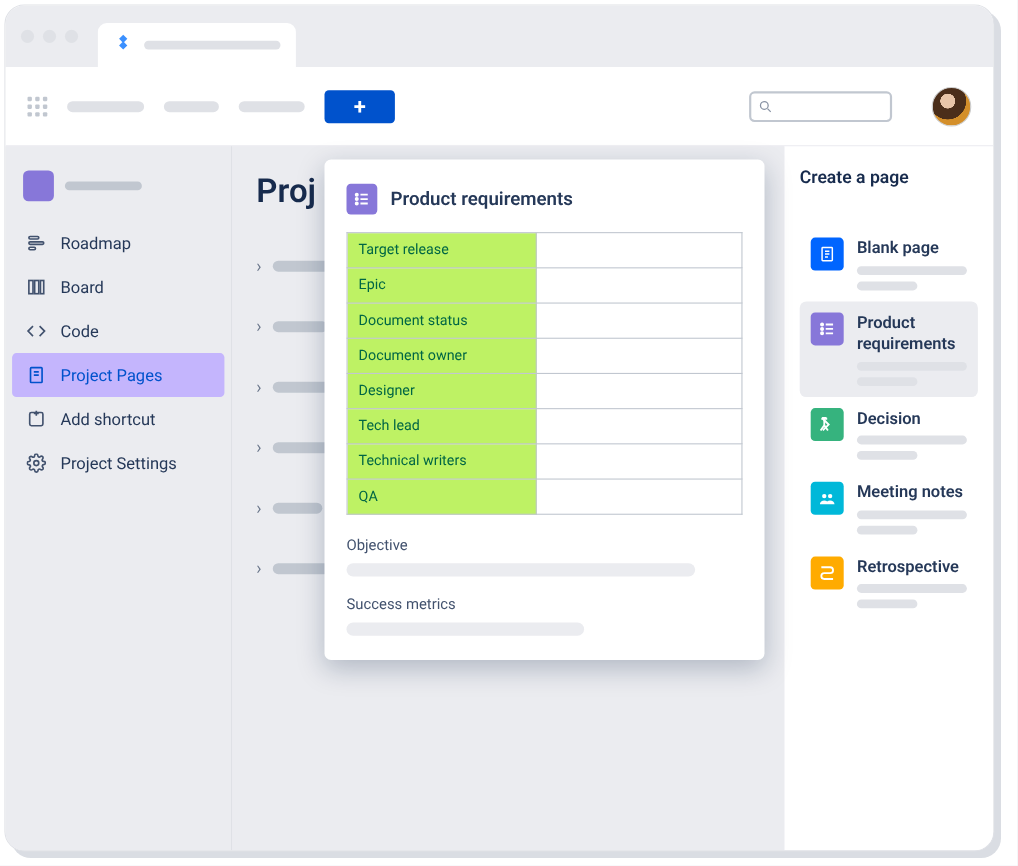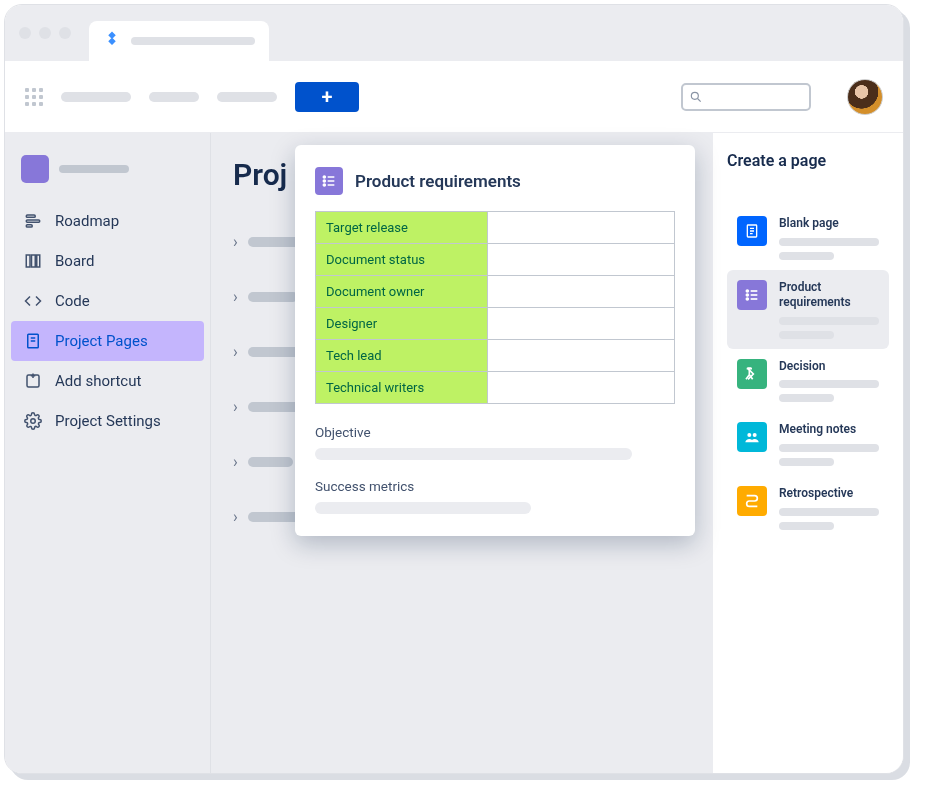--- a/index.html
+++ b/index.html
@@ -58,21 +58,21 @@
   .long-ph { height: 12px; width: 88%; background: #EBECF0; border-radius: 6px; margin-bottom: 18px; }
   .short-ph { height: 12px; width: 60%; background: #EBECF0; border-radius: 6px; }
 
   
   .rail { width: 190px; background: #fff; padding: 18px 14px; display: flex; flex-direction: column; gap: 30px; }
   .rail h3 { font-size: 16px; font-weight: 600; color: #172B4D; margin-bottom: 6px; }
   .tpl { display: flex; gap: 12px; padding: 10px; border-radius: 6px; cursor: pointer; }
   .tpl.sel { background: #EBECF0; }
   .tpl-icon { width: 30px; height: 30px; border-radius: 4px; flex-shrink: 0; display: flex; align-items: center; justify-content: center; color: #fff; }
   .tpl-body { flex: 1; min-width: 0; }
-  .tpl-title { font-size: 12px; font-weight: 600; color: #253858; line-height: 1.3; margin-bottom: 6px; }
+  .tpl-title { font-size: 15px; font-weight: 600; color: #253858; line-height: 1.3; margin-bottom: 6px; }
   .tpl-ph { height: 8px; background: #DFE1E6; border-radius: 4px; margin-top: 6px; }
   .tpl-ph.w1 { width: 100%; }
   .tpl-ph.w2 { width: 55%; }
   .c-blue   { background: #0065FF; }
   .c-purple { background: #8777D9; }
   .c-green  { background: #36B37E; }
   .c-teal   { background: #00B8D9; }
   .c-orange { background: #FFAB00; }
 </style>
 </head>
@@ -231,37 +231,45 @@
           </div>
           <div class="popup-title">Product requirements</div>
         </div>
         <table class="req-table">
           <tbody id="req-rows">
               <tr>
                 <td>Target release</td>
                 <td></td>
               </tr>
               <tr>
+                <td>Epic</td>
+                <td></td>
+              </tr>
+              <tr>
                 <td>Document status</td>
                 <td></td>
               </tr>
               <tr>
                 <td>Document owner</td>
                 <td></td>
               </tr>
               <tr>
                 <td>Designer</td>
                 <td></td>
               </tr>
               <tr>
                 <td>Tech lead</td>
                 <td></td>
               </tr>
               <tr>
                 <td>Technical writers</td>
+                <td></td>
+              </tr>
+              <tr>
+                <td>QA</td>
                 <td></td>
               </tr>
             </tbody>
         </table>
         <div class="section-label">Objective</div>
         <div class="long-ph"></div>
         <div class="section-label">Success metrics</div>
         <div class="short-ph"></div>
       </div>
     </div>

